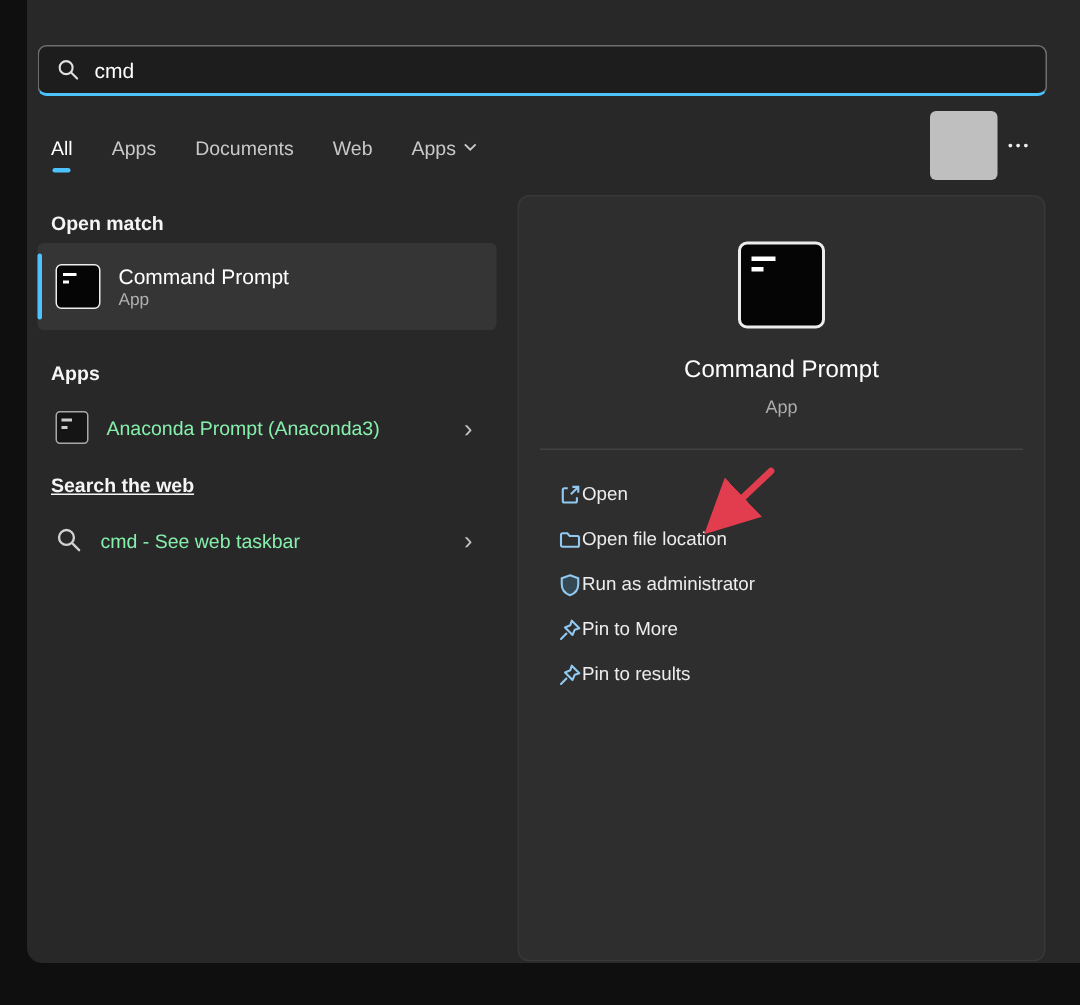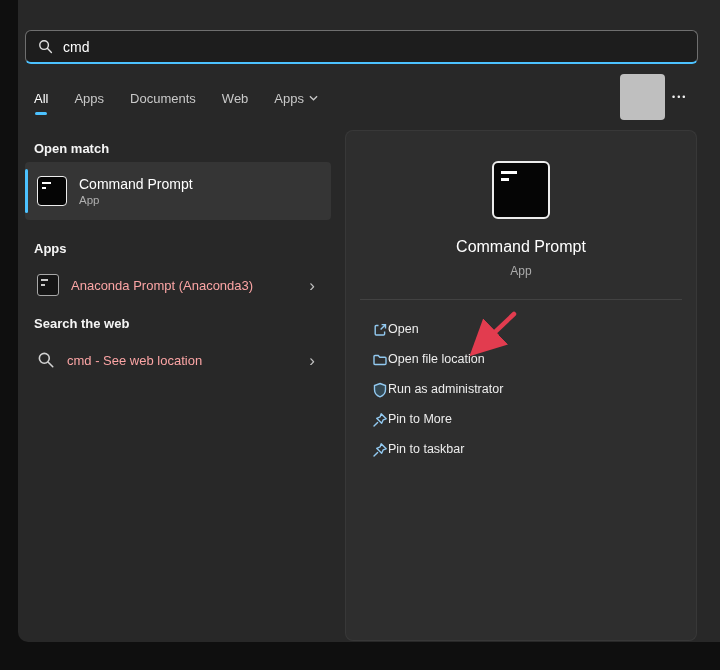--- a/index.html
+++ b/index.html
@@ -22,21 +22,21 @@
   .tab.active { color:#fff; }
   .tab.active::after { content:""; position:absolute; left:1px; right:1px; bottom:-7px; height:3px;
     border-radius:3px; background:#4cc2ff; }
 
   .fragment { position:absolute; left:602px; top:74px; width:45px; height:46px; background:#bfbfbf; border-radius:4px; }
   .ellipsis { position:absolute; left:650px; top:88px; color:#f0f0f0; font-size:9px; letter-spacing:2px;
     padding:4px; cursor:pointer; }
 
   
   .heading { position:absolute; left:16px; color:#f5f5f5; font-size:13px; font-weight:700; }
-  .h-best { top:141px; } .h-apps { top:241px; } .h-web { top:316px; }
+  .h-best { top:141px; } .h-apps { top:241px; } .h-web { top:316px;text-decoration:underline; }
 
   
   .best-item { position:absolute; left:7px; top:162px; width:306px; height:58px; background:#353535;
     border-radius:4px; display:flex; align-items:center; padding:0 12px; gap:12px; cursor:pointer; }
   .accent-bar { position:absolute; left:0; top:7px; bottom:7px; width:3px; border-radius:2px; background:#4cc2ff; }
   .bi-text { display:flex; flex-direction:column; gap:2px; }
   .bi-title { color:#fff; font-size:14px; }
   .bi-sub { color:#b0b0b0; font-size:11.5px; }
 
   
@@ -45,21 +45,21 @@
   .cmd-icon.sm::before { content:""; position:absolute; left:4px; top:5px; width:9px; height:2px; background:#fff; }
   .cmd-icon.sm::after  { content:""; position:absolute; left:4px; top:10px; width:4px; height:2px; background:#fff; }
   .cmd-icon.lg { width:58px; height:58px; border-radius:6px; border-width:2px; }
   .cmd-icon.lg::before { content:""; position:absolute; left:7px; top:8px; width:16px; height:3px; background:#fff; }
   .cmd-icon.lg::after  { content:""; position:absolute; left:7px; top:15px; width:8px; height:3px; background:#fff; }
 
   
   .row { position:absolute; left:7px; width:306px; height:42px; display:flex; align-items:center;
     padding:0 12px; gap:12px; border-radius:4px; cursor:pointer; }
   .row-apps { top:264px; } .row-web { top:339px; }
-  .row-title { color:#fca5a5; font-size:13px; flex:1; }
+  .row-title { color:#86efac; font-size:13px; flex:1; }
   .chev { color:#c0c0c0; font-size:17px; line-height:1; padding:2px 4px; }
 
   .ana-icon { width:22px; height:22px; background:#151515; border:1.5px solid #a8a8a8; border-radius:3px;
     position:relative; flex:0 0 auto; }
   .ana-icon::before { content:""; position:absolute; left:3px; top:4px; width:7px; height:2px; background:#ccc; }
   .ana-icon::after  { content:""; position:absolute; left:3px; top:9px; width:4px; height:2px; background:#ccc; }
 
   
   .card { position:absolute; left:327px; top:130px; width:352px; height:511px; background:#2e2e2e;
     border:1px solid rgba(255,255,255,.05); border-radius:8px; }
@@ -130,21 +130,21 @@
       <span class="chev">›</span>
     </div>
 
     <div class="heading h-web">Search the web</div>
 
     <div class="row row-web">
       <svg width="18" height="18" viewBox="0 0 16 16">
         <circle cx="6.5" cy="6.5" r="4.4" fill="none" stroke="#d2d2d2" stroke-width="1.4"></circle>
         <line x1="10" y1="10" x2="14" y2="14" stroke="#d2d2d2" stroke-width="1.4" stroke-linecap="round"></line>
       </svg>
-      <span class="row-title">cmd - See web location</span>
+      <span class="row-title">cmd - See web taskbar</span>
       <span class="chev">›</span>
     </div>
 
     <div class="card">
       <div class="cmd-icon lg"></div>
       <div class="card-title">Command Prompt</div>
       <div class="card-sub">App</div>
       <div class="divider"></div>
 
       <div class="actions">
@@ -176,21 +176,21 @@
             <line x1="5.6" y1="10.4" x2="2" y2="14" stroke="#92c9f0" stroke-width="1.4" stroke-linecap="round"></line>
           </svg>
           <span>Pin to More</span>
         </div>
 
         <div class="action">
           <svg width="16" height="16" viewBox="0 0 16 16">
             <path d="M9.2 1.8 L14.2 6.8 L11.2 7.8 L9.7 11.3 L4.7 6.3 L8.2 4.8 Z" fill="none" stroke="#92c9f0" stroke-width="1.4" stroke-linejoin="round"></path>
             <line x1="5.6" y1="10.4" x2="2" y2="14" stroke="#92c9f0" stroke-width="1.4" stroke-linecap="round"></line>
           </svg>
-          <span>Pin to taskbar</span>
+          <span>Pin to results</span>
         </div>
       </div>
     </div>
   </div>
 
   <svg class="arrow-svg" width="92" height="62" viewBox="0 0 92 62">
     <defs>
       <marker id="ah" markerWidth="8" markerHeight="8" refX="6" refY="4" orient="auto">
         <path d="M0 0 L8 4 L0 8 Z" fill="#e23c4f"></path>
       </marker>

